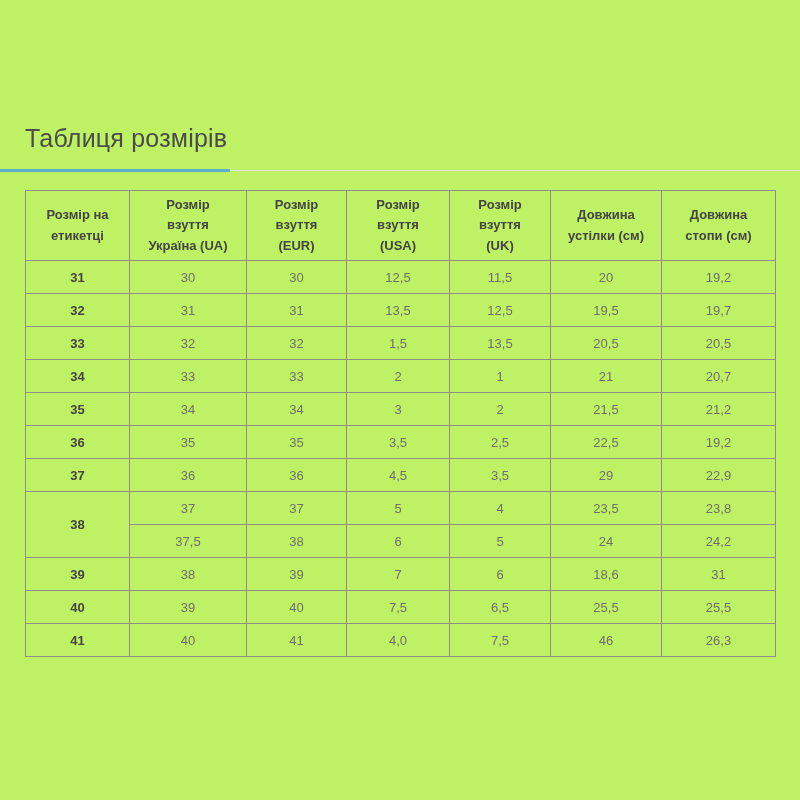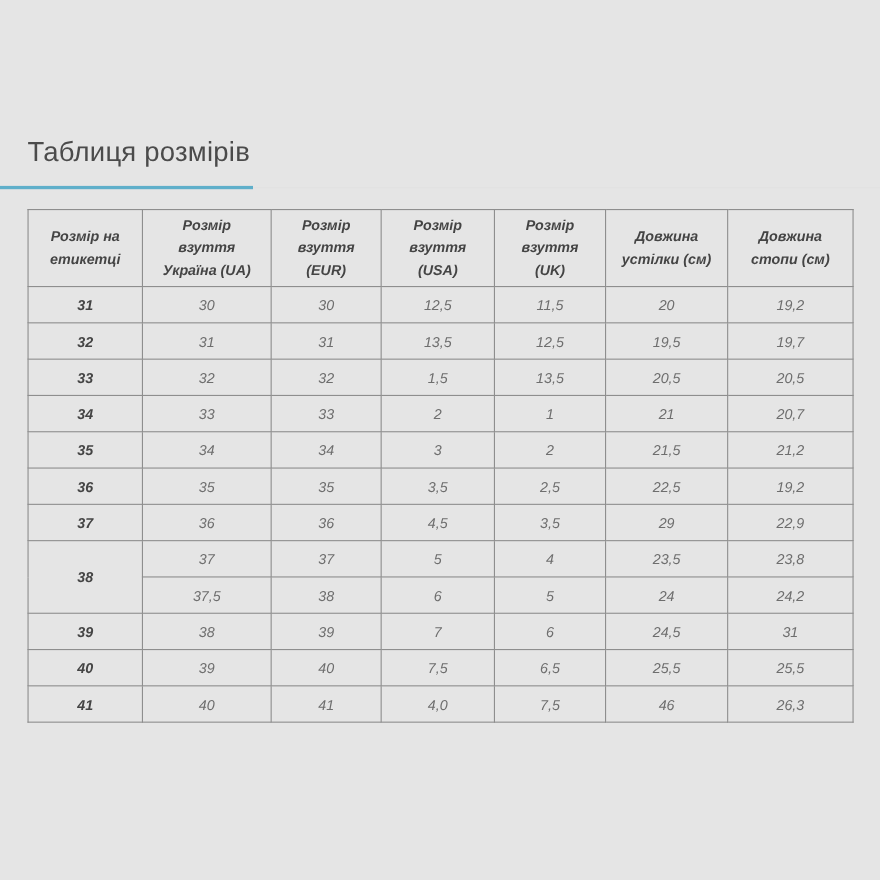--- a/index.html
+++ b/index.html
@@ -7,21 +7,21 @@
   body {
     width: 800px;
     height: 800px;
     background: #ffffff;
     font-family: "Liberation Sans", sans-serif;
   }
   .page {
     position: relative;
     width: 800px;
     height: 800px;
-    background: #e5e5e5;
+    background: #bef264;
     overflow: hidden;
   }
   .page-title {
     position: absolute;
     left: 25px;
     top: 124px;
     margin: 0;
     font-size: 25px;
     font-weight: 400;
     color: #4b4b4b;
@@ -43,21 +43,20 @@
     height: 3px;
     background: #5fafca;
   }
   table.size-table {
     position: absolute;
     left: 25px;
     top: 190px;
     width: 750px;
     border-collapse: collapse;
     table-layout: fixed;
-    font-style: italic;
   }
   .size-table th,
   .size-table td {
     border: 1px solid #8e8e8e;
     text-align: center;
     vertical-align: middle;
     font-size: 13px;
     overflow: hidden;
   }
   .size-table thead th {
@@ -201,21 +200,21 @@
           <td>5</td>
           <td>24</td>
           <td>24,2</td>
         </tr>
         <tr>
           <td class="label-cell">39</td>
           <td>38</td>
           <td>39</td>
           <td>7</td>
           <td>6</td>
-          <td>24,5</td>
+          <td>18,6</td>
           <td>31</td>
         </tr>
         <tr>
           <td class="label-cell">40</td>
           <td>39</td>
           <td>40</td>
           <td>7,5</td>
           <td>6,5</td>
           <td>25,5</td>
           <td>25,5</td>

